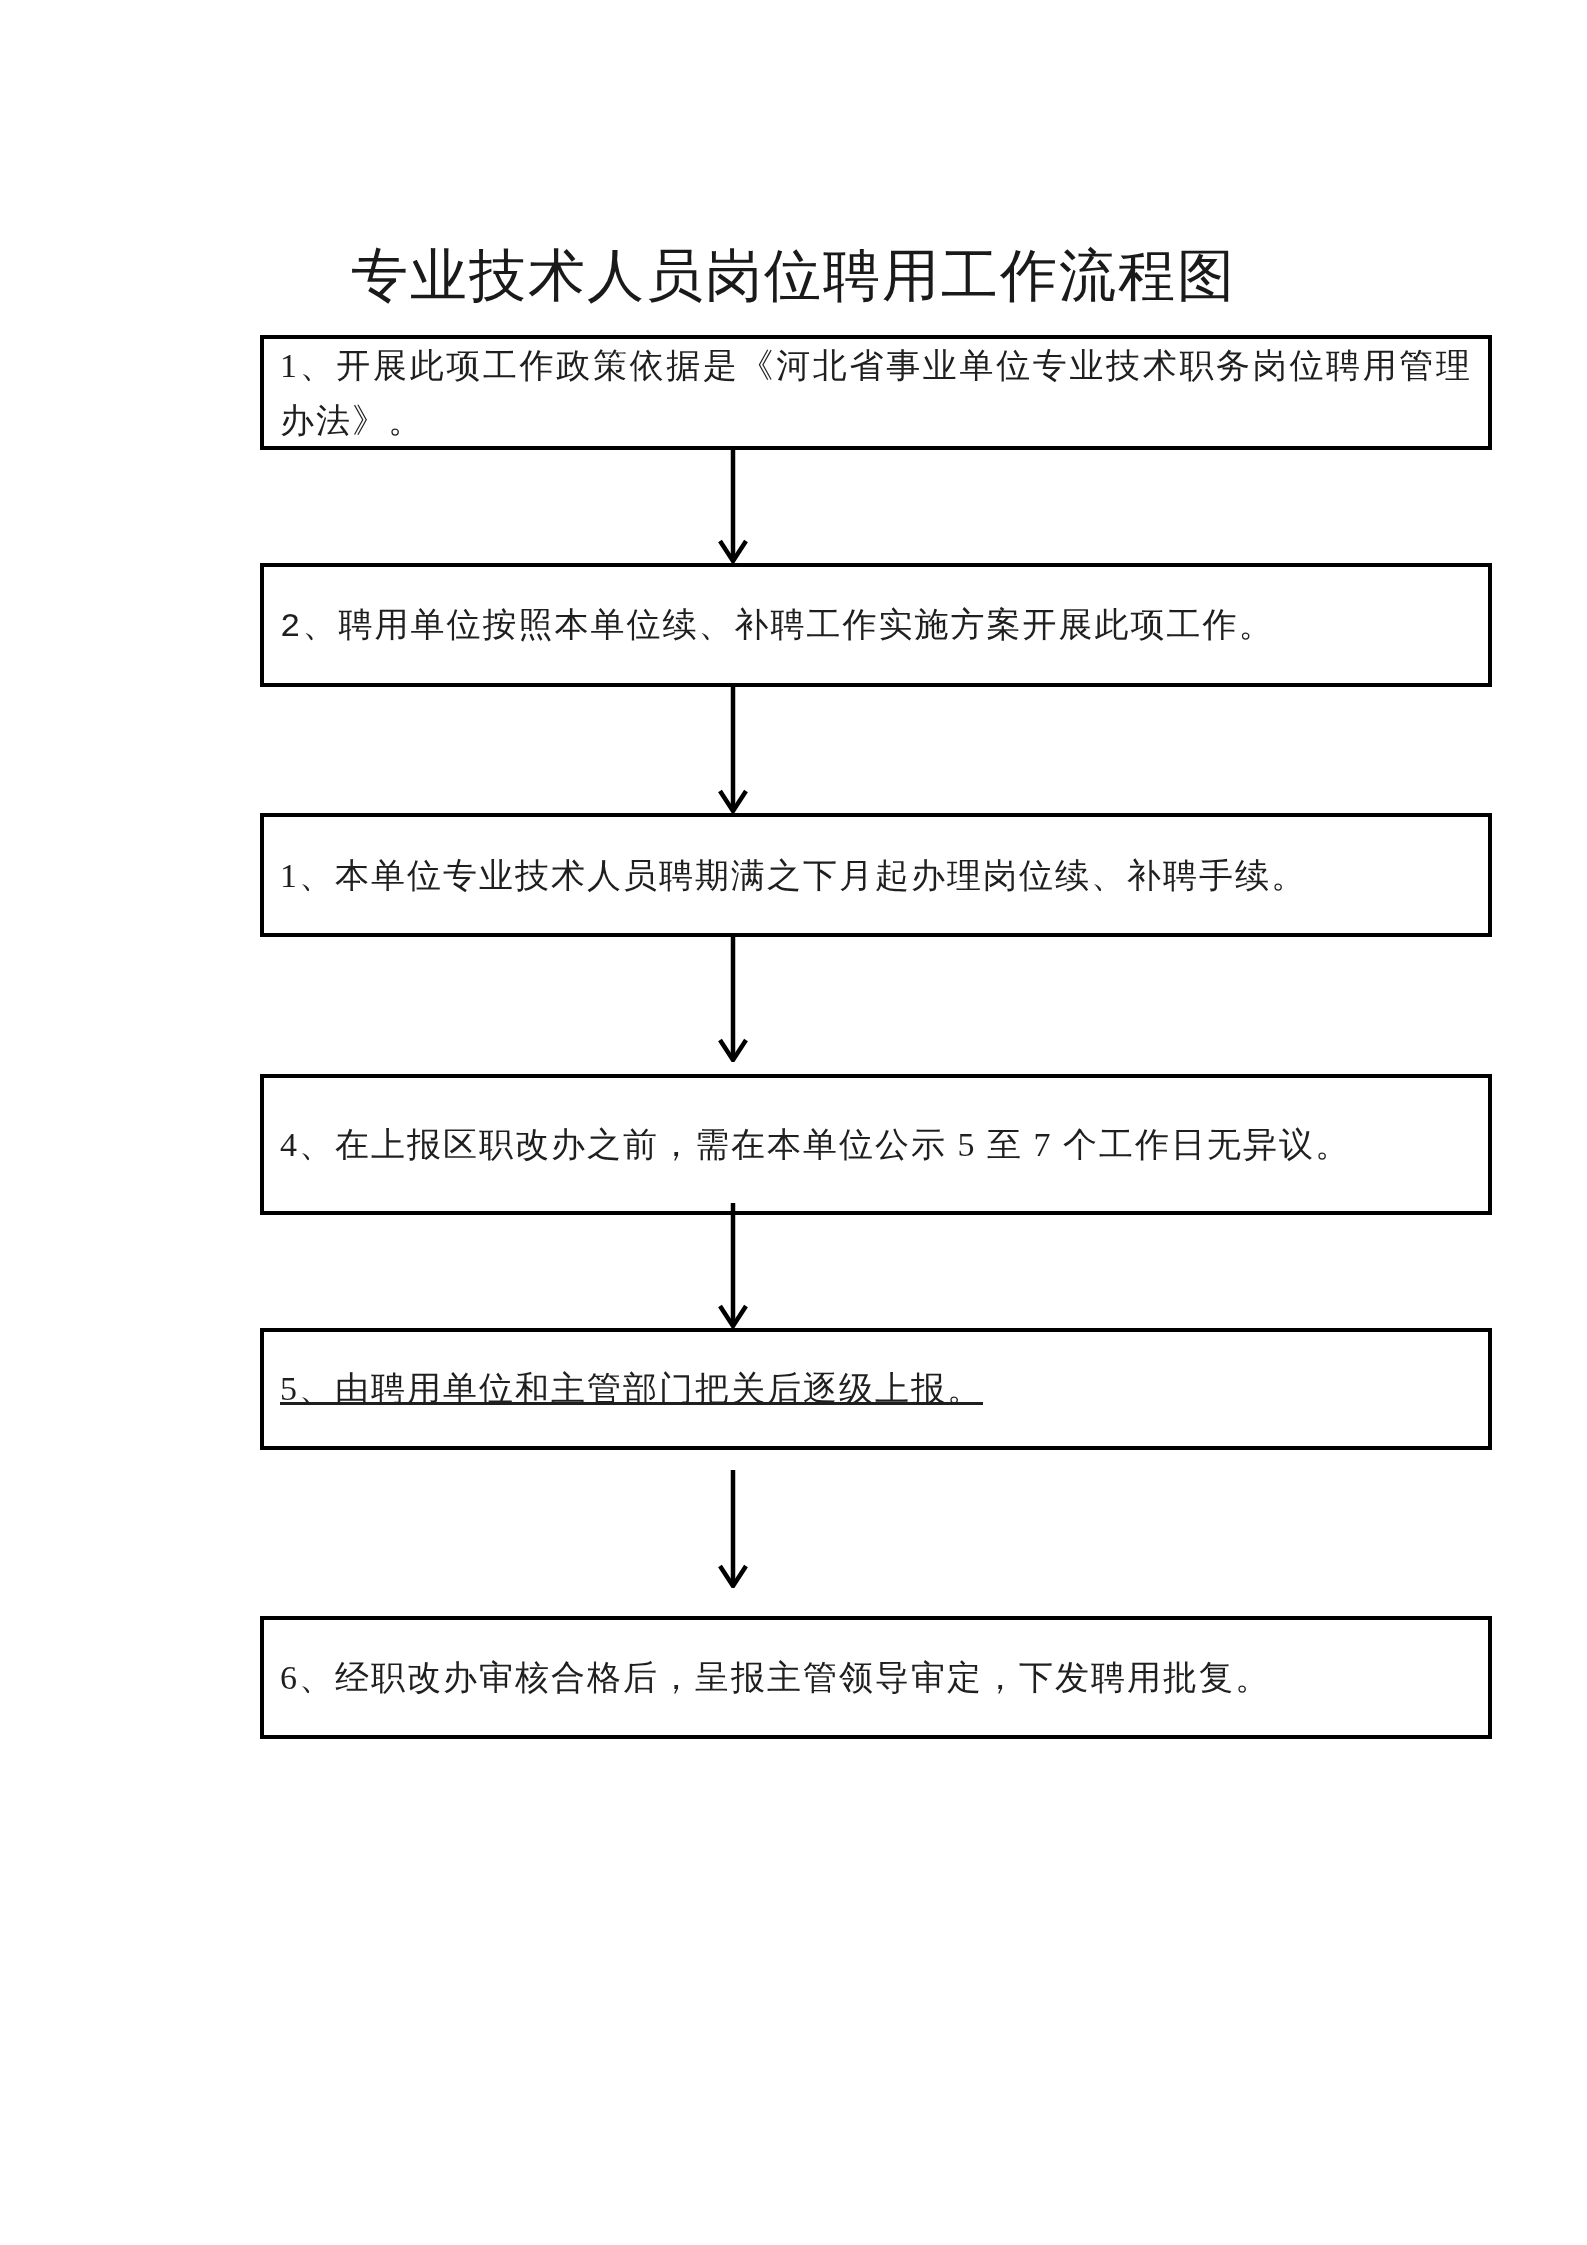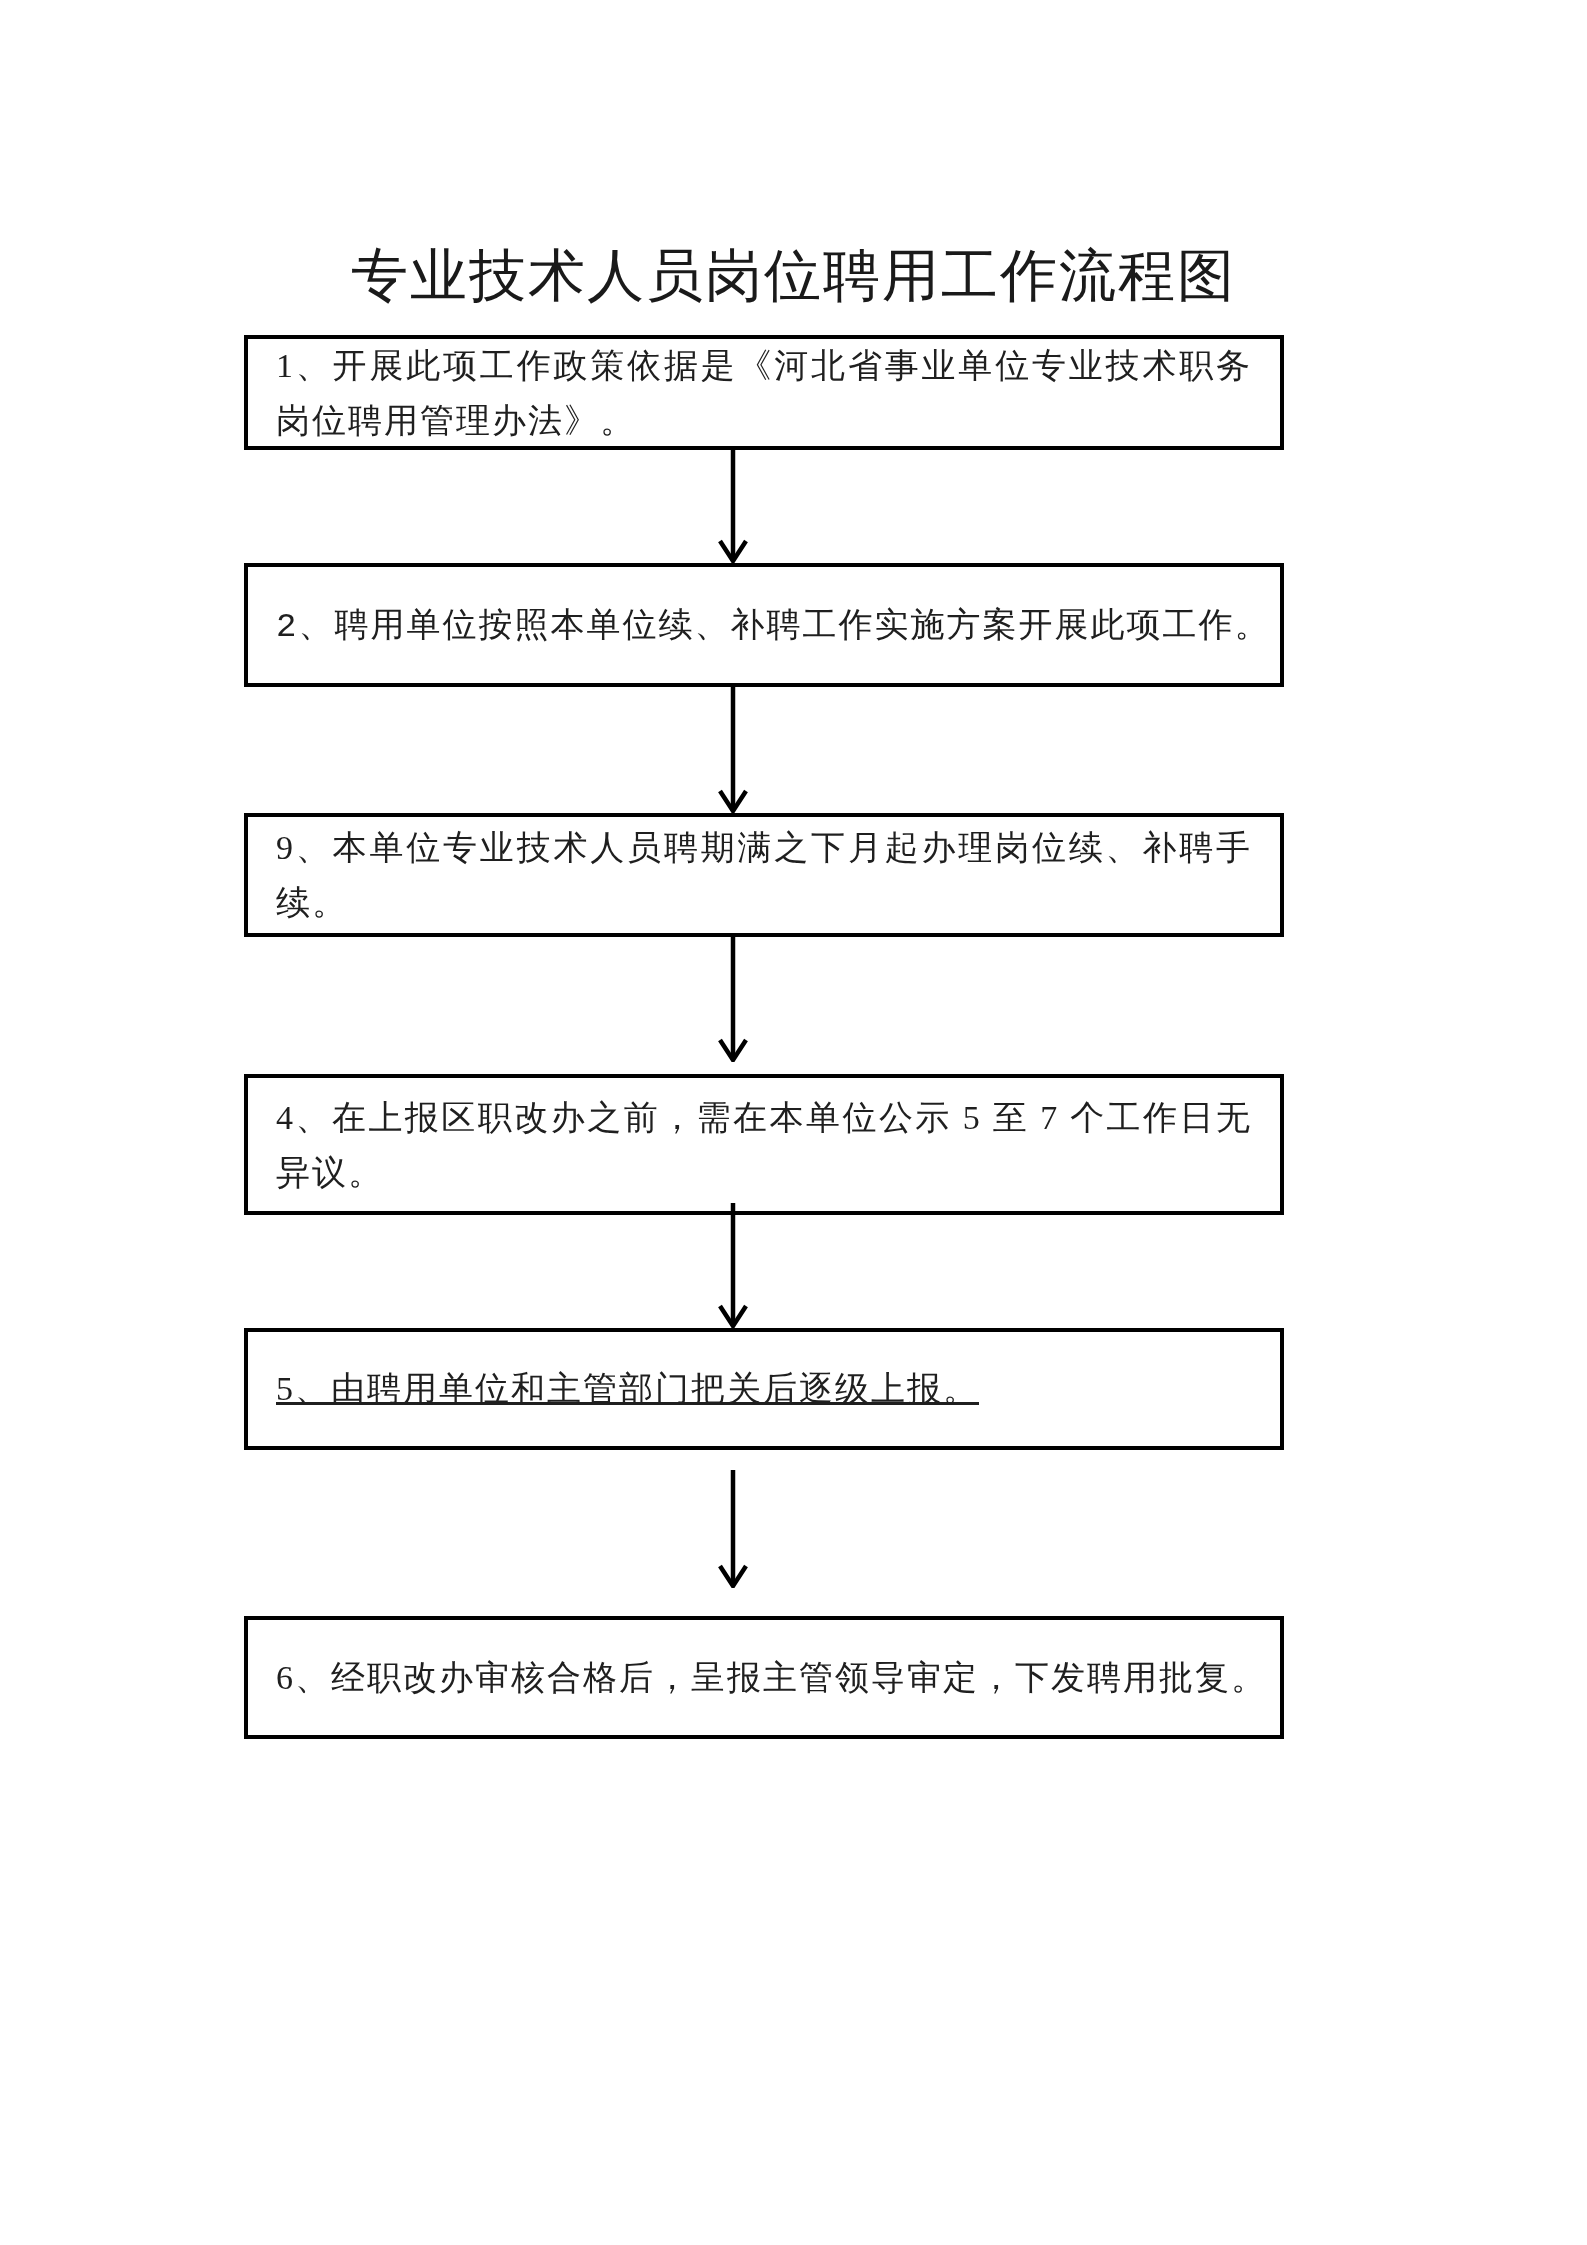--- a/index.html
+++ b/index.html
@@ -27,27 +27,27 @@
     width: 100%;
     text-align: center;
     font-size: 57px;
     letter-spacing: 2px;
     color: var(--title-color);
     font-weight: 400;
     white-space: nowrap;
   }
   .flow-box {
     position: absolute;
-    left: 244px;
-    width: 1040px;
+    left: 260px;
+    width: 1232px;
     border: 4px solid var(--box-border);
     background: var(--background);
     display: flex;
     align-items: center;
-    padding: 0 28px;
+    padding: 0 16px;
     color: var(--text);
     font-size: 34px;
     letter-spacing: 2px;
   }
   .flow-box .box-text {
     line-height: 55px;
     text-align: justify;
   }
   .flow-box.single .box-text {
     line-height: normal;
@@ -95,21 +95,21 @@
   <div class="flow-box box-2 single">
     <div class="box-text">2、聘用单位按照本单位续、补聘工作实施方案开展此项工作。</div>
   </div>
 
   <svg class="flow-arrow arrow-2" viewBox="0 0 40 126" preserveAspectRatio="none" aria-hidden="true">
     <line x1="20" y1="0" x2="20" y2="122"></line>
     <polyline points="7,104 20,124 33,104"></polyline>
   </svg>
 
   <div class="flow-box box-3">
-    <div class="box-text">9、本单位专业技术人员聘期满之下月起办理岗位续、补聘手续。</div>
+    <div class="box-text">1、本单位专业技术人员聘期满之下月起办理岗位续、补聘手续。</div>
   </div>
 
   <svg class="flow-arrow arrow-3" viewBox="0 0 40 125" preserveAspectRatio="none" aria-hidden="true">
     <line x1="20" y1="0" x2="20" y2="121"></line>
     <polyline points="7,103 20,123 33,103"></polyline>
   </svg>
 
   <div class="flow-box box-4">
     <div class="box-text">4、在上报区职改办之前，需在本单位公示 5 至 7 个工作日无异议。</div>
   </div>

